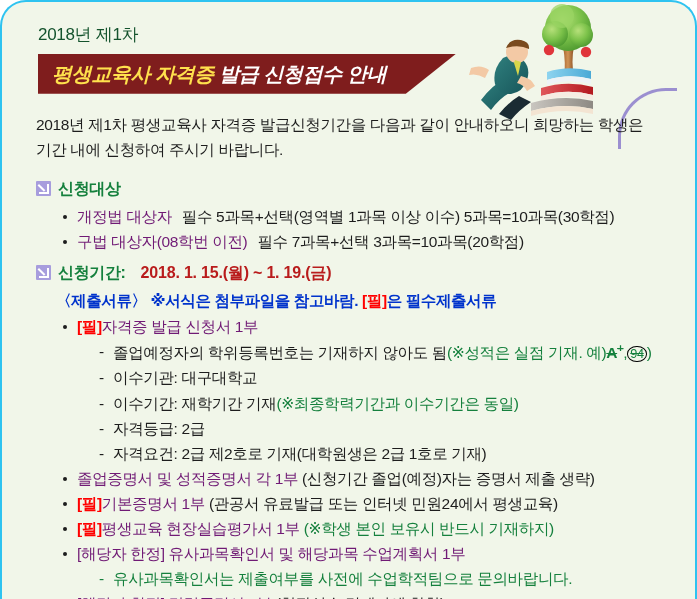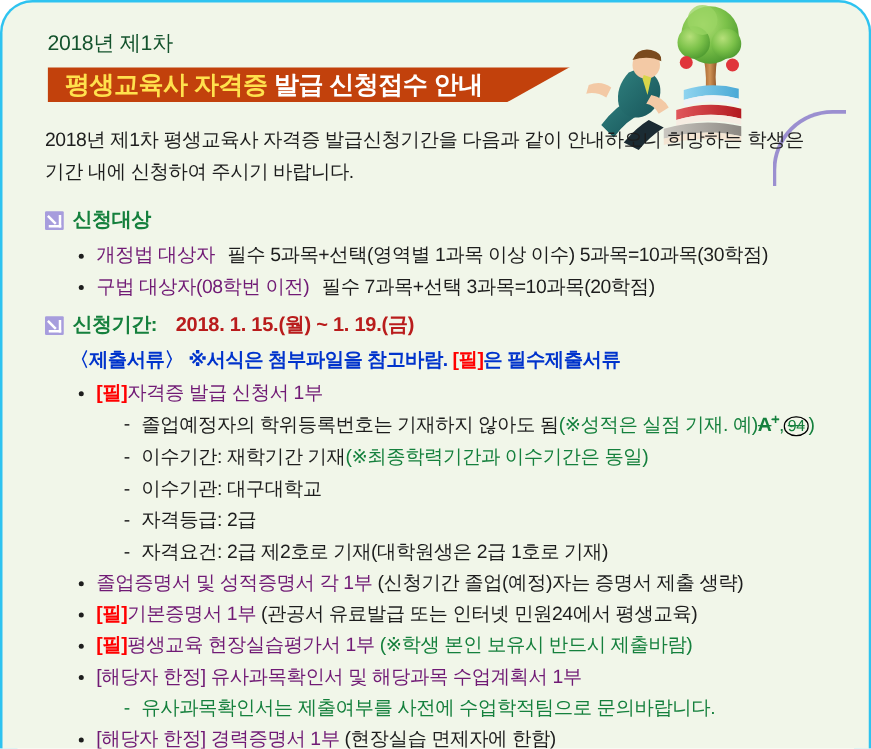--- a/index.html
+++ b/index.html
@@ -59,24 +59,25 @@
     color: #14532d;
     letter-spacing: -0.3px;
     line-height: 1.1;
     margin-bottom: 9px;
   }
 
   .title-ribbon {
     position: relative;
     display: block;
     width: 418px;
-    height: 28px;
-    background: #c2410c;
+    height: 40px;
+    background: #7f1d1d;
     -webkit-clip-path: polygon(0 0, 100% 0, 88% 100%, 0 100%);
     clip-path: polygon(0 0, 100% 0, 88% 100%, 0 100%);
+    font-style: italic;
   }
   .title-ribbon .title-text {
     position: absolute;
     left: 14px;
     top: 50%;
     transform: translateY(-50%);
     font-size: 20px;
     font-weight: bold;
     letter-spacing: -0.4px;
     white-space: nowrap;
@@ -315,37 +316,37 @@
       </div>
 
       <div class="subhead"><span>〈제출서류〉</span> <span>※서식은 첨부파일을 참고바람.</span> <span class="req">[필]</span><span>은 필수제출서류</span></div>
 
       <ul class="bullets">
 
         <li>
           <span class="req">[필]</span><span class="blue">자격증 발급 신청서 1부</span>
           <ul class="dashes">
             <li class="dark"><span>졸업예정자의 학위등록번호는 기재하지 않아도 됨</span><span class="red">(※성적은 실점 기재. 예)</span><span class="red strike b">A</span><span class="red strike b sup">+</span><span class="red">,</span><span class="red circled">94</span><span class="red">)</span></li>
+            <li class="dark"><span>이수기관: 대구대학교</span></li>
             <li class="dark"><span>이수기간: 재학기간 기재</span><span class="red">(※최종학력기간과 이수기간은 동일)</span></li>
-            <li class="dark"><span>이수기관: 대구대학교</span></li>
             <li class="dark"><span>자격등급: 2급</span></li>
             <li class="dark"><span>자격요건: 2급 제2호로 기재(대학원생은 2급 1호로 기재)</span></li>
           </ul>
         </li>
 
         <li>
           <span class="blue">졸업증명서 및 성적증명서 각 1부</span><span class="dark"> (신청기간 졸업(예정)자는 증명서 제출 생략)</span>
         </li>
 
         <li>
           <span class="req">[필]</span><span class="blue">기본증명서 1부</span><span class="dark"> (관공서 유료발급 또는 인터넷 민원24에서 평생교육)</span>
         </li>
 
         <li>
-          <span class="req">[필]</span><span class="blue">평생교육 현장실습평가서 1부</span><span class="red"> (※학생 본인 보유시 반드시 제출바람)</span>
+          <span class="req">[필]</span><span class="blue">평생교육 현장실습평가서 1부</span><span class="red"> (※학생 본인 보유시 반드시 기재하지)</span>
         </li>
 
         <li>
           <span class="blue">[해당자 한정] 유사과목확인서 및 해당과목 수업계획서 1부</span>
           <ul class="dashes">
             <li class="red"><span>유사과목확인서는 제출여부를 사전에 수업학적팀으로 문의바랍니다.</span></li>
           </ul>
         </li>
 
         <li>

